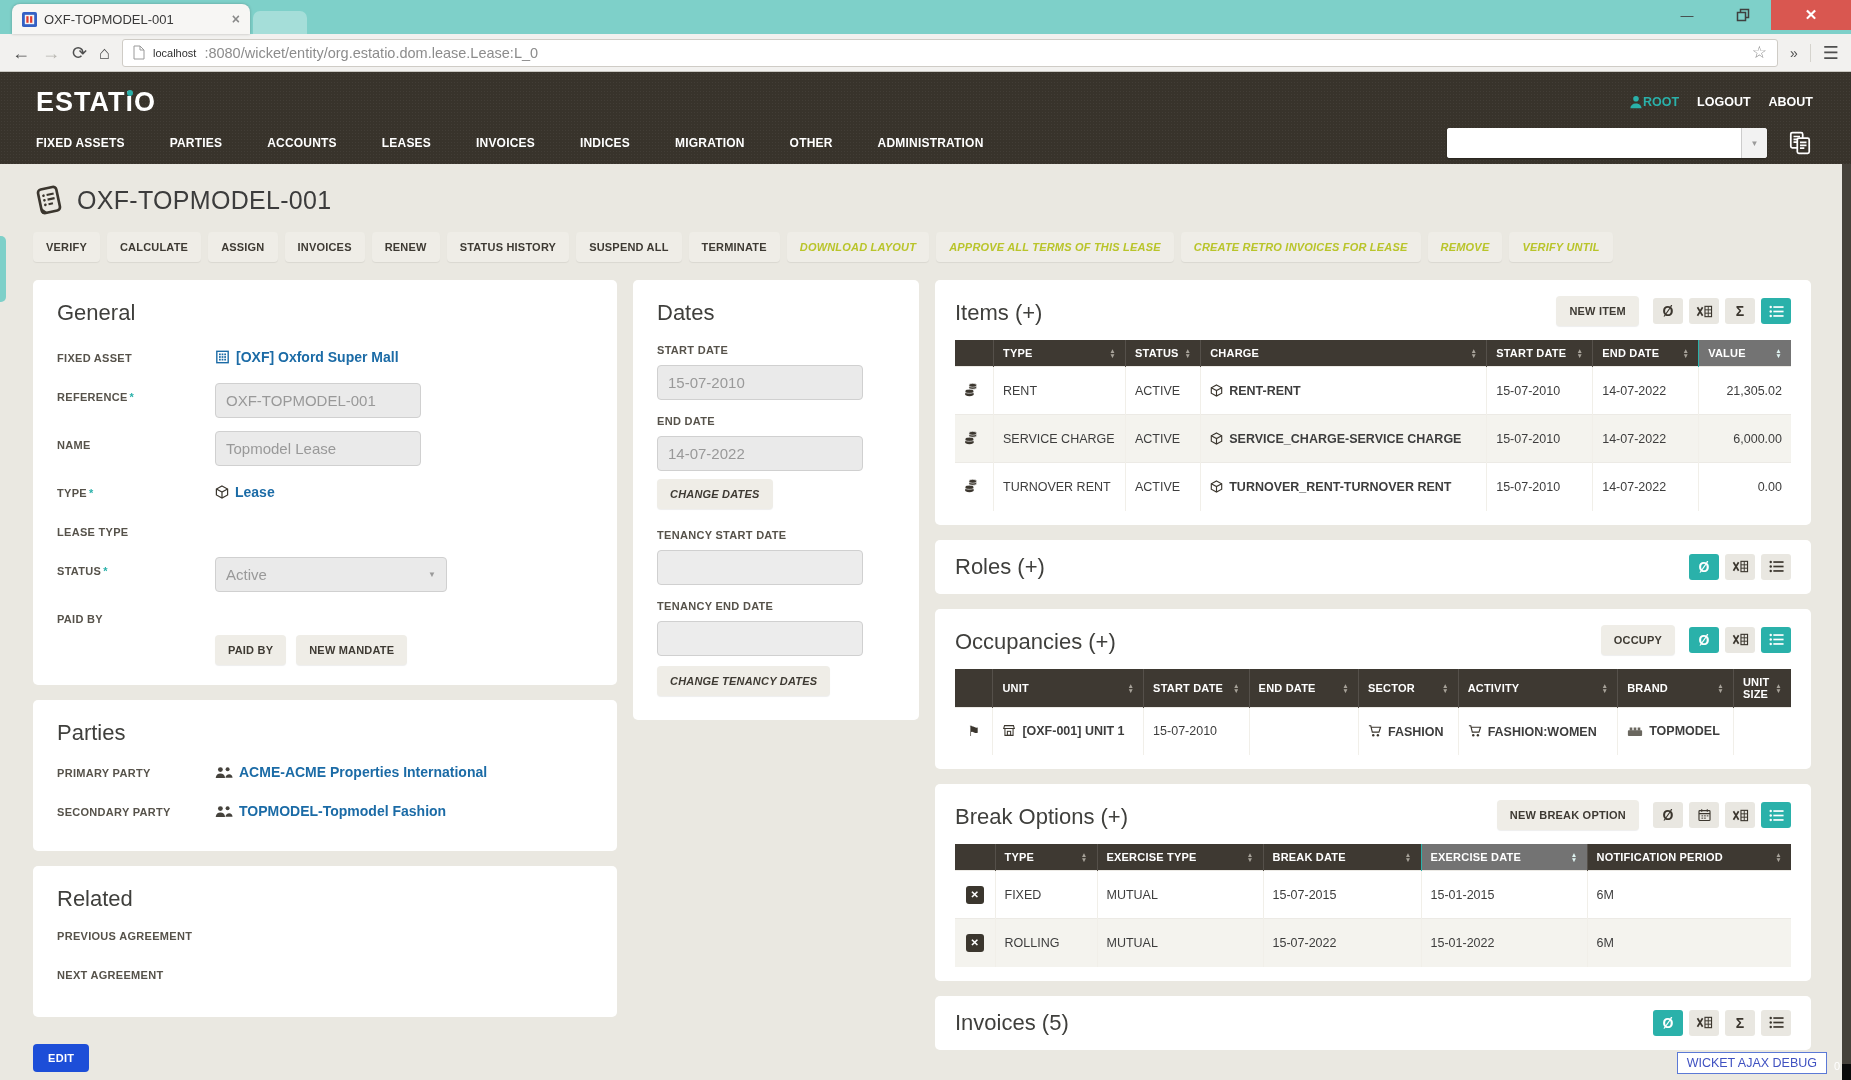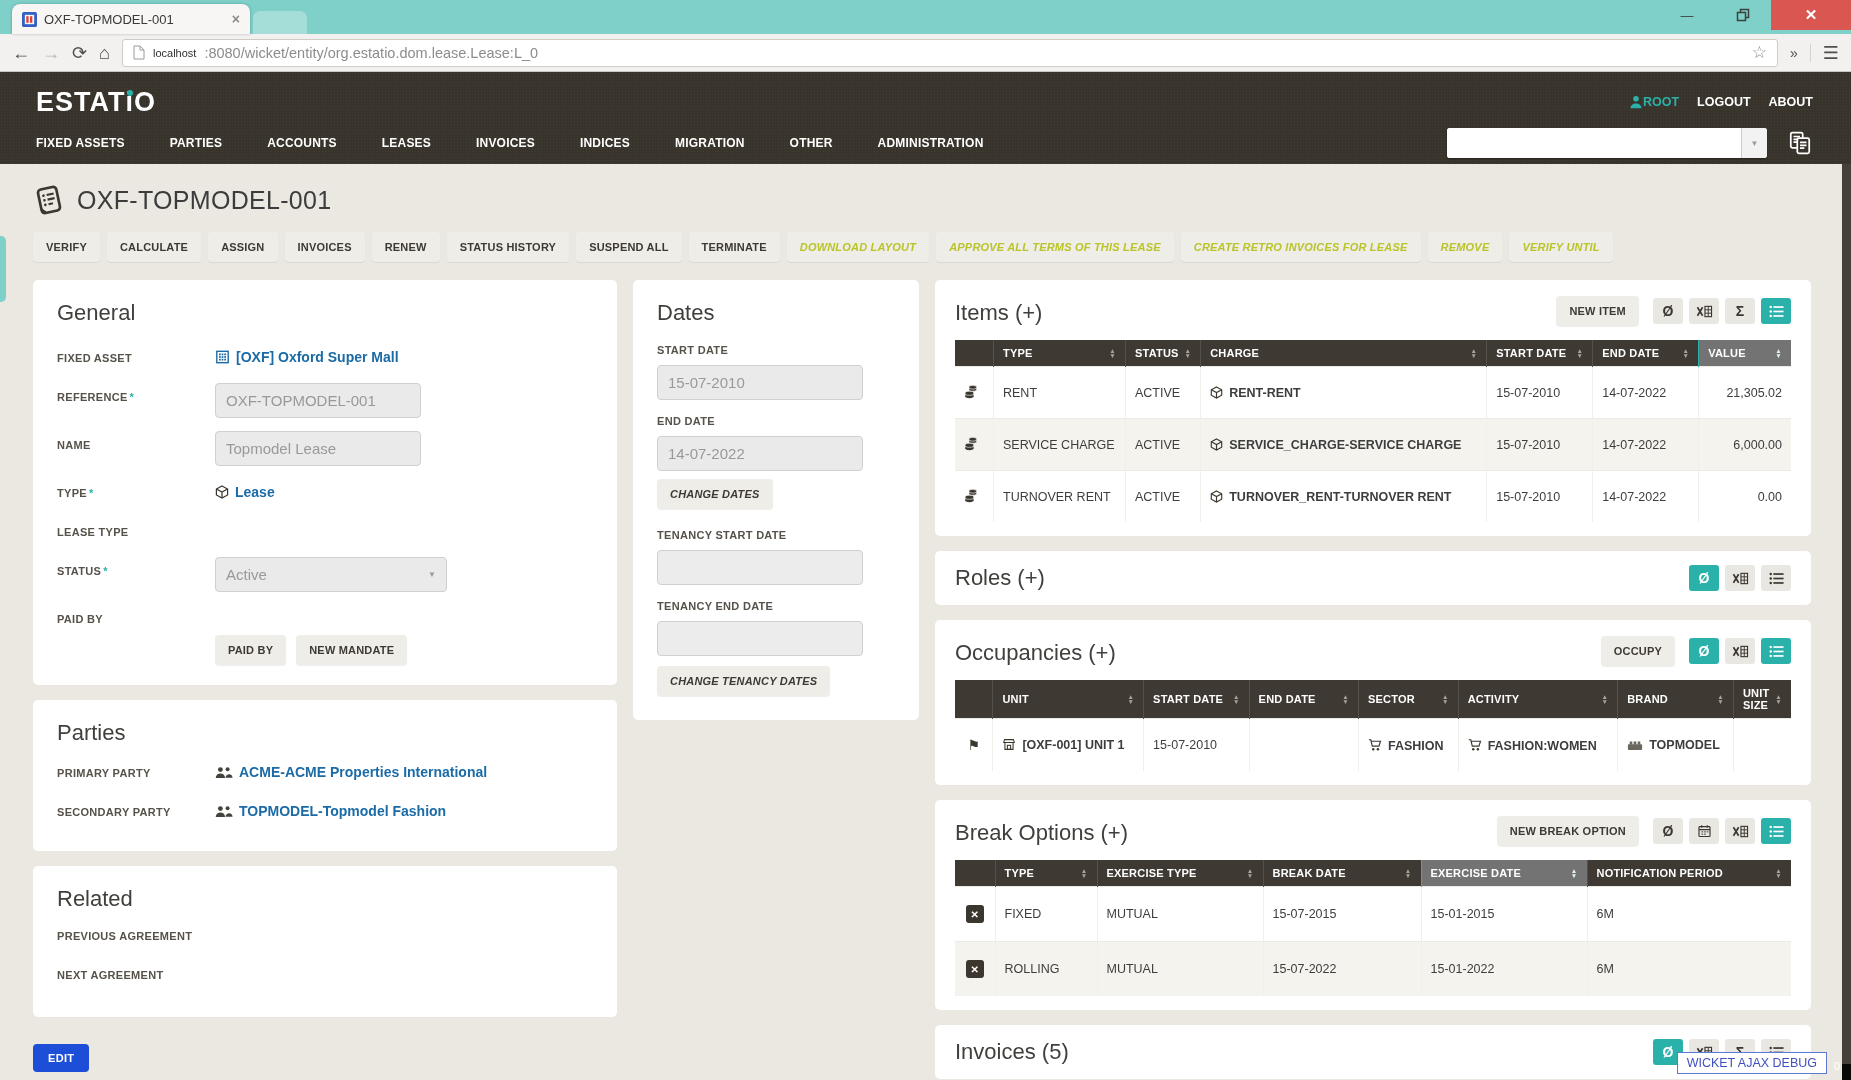--- a/index.html
+++ b/index.html
@@ -88,21 +88,21 @@
   .icon-btn.active { background:#2ab1aa; color:#fff; }
   .icon-btn svg { display:block; }
 
   table.grid { width:100%; border-collapse:collapse; margin-top:14px; }
   table.grid th { background:#3e3932; color:#fff; font-size:11px; font-weight:bold; text-align:left; padding:7px 9px; border-left:1px solid #55504a; letter-spacing:.2px; }
   table.grid th:first-child { border-left:none; }
   table.grid th.teal { background:#737373; border-left-color:#2ab1aa; }
   table.grid th .thwrap { display:flex; align-items:center; justify-content:space-between; gap:6px; }
   .sort { display:flex; flex-direction:column; line-height:5px; font-size:6.5px; color:#a8a39a; }
   th.teal .sort { color:#dff4f2; }
-  table.grid td { font-size:12.5px; color:#3d3d3d; padding:18px 9px; border-top:1px solid #eceae5; border-left:1px solid #f1efe9; height:48px; }
+  table.grid td { font-size:12.5px; color:#3d3d3d; padding:2px 9px; border-top:1px solid #eceae5; border-left:1px solid #f1efe9; height:48px; }
   table.grid td:first-child { border-left:none; text-align:center; }
   table.grid tr.alt td { background:#f4f3ee; }
   td.bold { font-weight:bold; }
   td.num { text-align:right; }
   .cellico { display:inline-flex; vertical-align:-2px; margin-right:6px; }
   .xsq { display:inline-flex; width:18px; height:18px; background:#3b362e; border-radius:3px; color:#fff; font-size:10px; font-weight:bold; align-items:center; justify-content:center; }
 
   
   .debugbox { position:absolute; right:24px; bottom:6px; background:#fff; border:1px solid #5b79d6; color:#3f51c1; font-size:12.5px; padding:3px 9px; }
   .debugzero { position:absolute; right:11px; bottom:8px; color:#fff; font-size:11px; }

